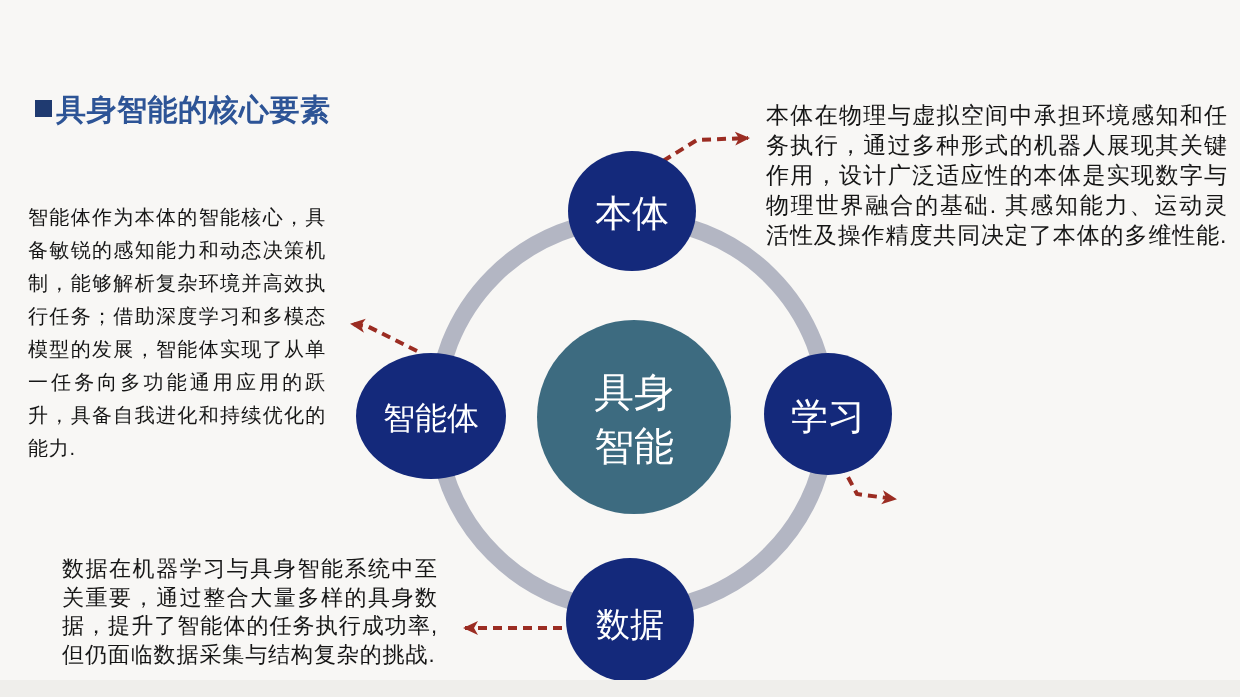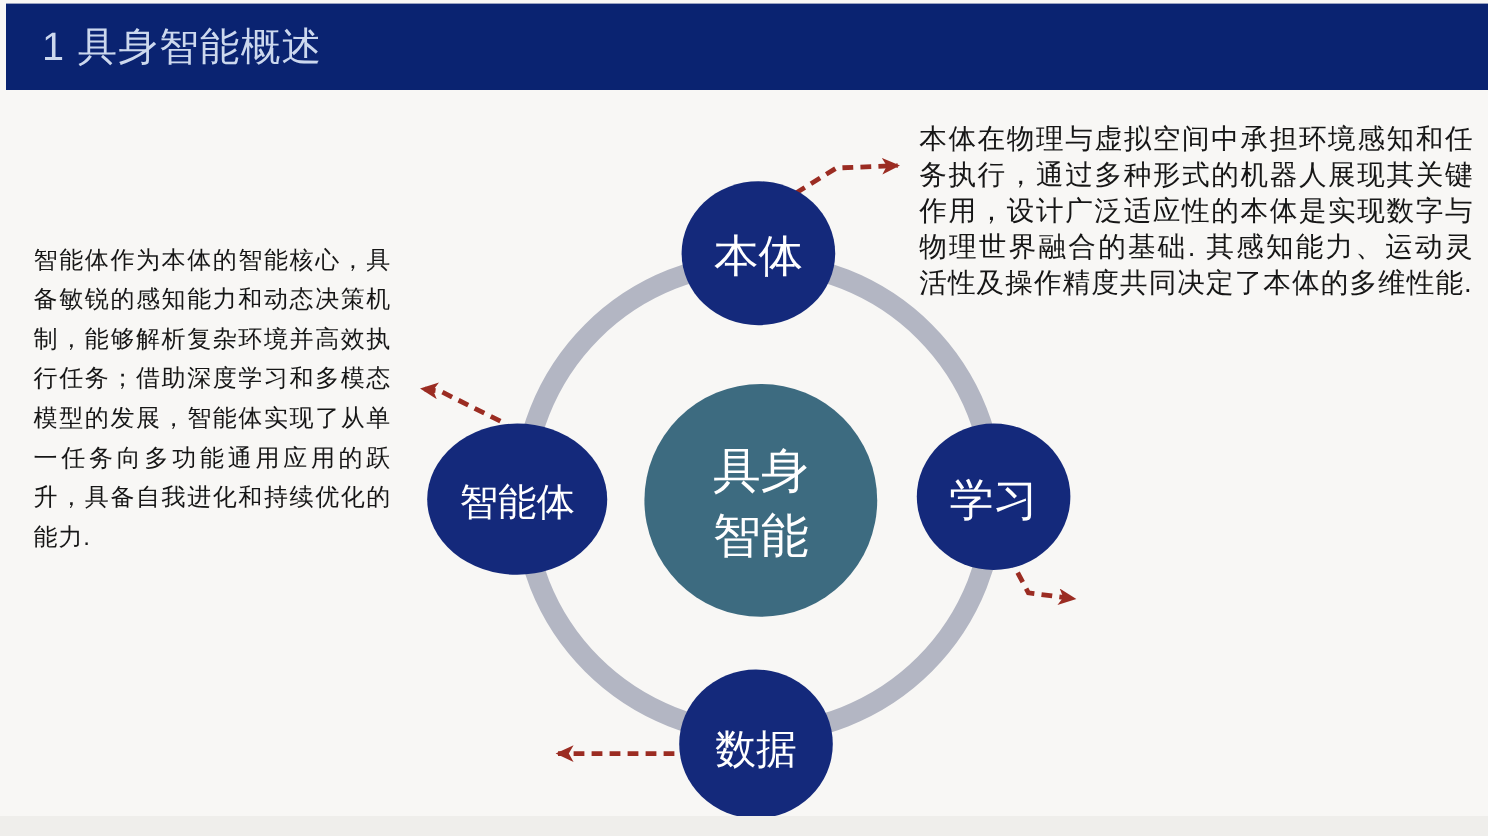--- a/index.html
+++ b/index.html
@@ -55,24 +55,25 @@
   .footer-strip{
     position:absolute;left:0;bottom:0;width:1240px;height:17px;
     background:#efeeeb;z-index:5;
   }
 </style>
 </head>
 <body>
 
 <div class="slide">
 
-  <header class="header">
-    <h1>1 具身智能概述</h1>
-  </header>
 
+  <div class="section-heading">
+    <span class="section-bullet"></span>
+    <h2>具身智能的核心要素</h2>
+  </div>
 
   <svg class="diagram" viewBox="0 0 1240 697">
     <defs>
       <marker id="ah" markerUnits="userSpaceOnUse" markerWidth="20" markerHeight="16" refX="13" refY="7" orient="auto">
         <path d="M0,0 L15,7 L0,14 L4,7 Z" fill="#9b2c22"></path>
       </marker>
     </defs>
 
     <circle class="ring" cx="632" cy="415" r="196"></circle>
 
@@ -91,16 +92,17 @@
     <text class="node-label" x="632" y="213" dy="0.35em" font-size="37">本体</text>
     <text class="node-label" x="431" y="418" dy="0.35em" font-size="32">智能体</text>
     <text class="node-label" x="828" y="416" dy="0.35em" font-size="37">学习</text>
     <text class="node-label" x="630" y="624" dy="0.35em" font-size="34">数据</text>
     <text class="node-label" x="634" y="392" dy="0.35em" font-size="40">具身</text>
     <text class="node-label" x="634" y="446" dy="0.35em" font-size="40">智能</text>
   </svg>
 
   <p class="para para-body">本体在物理与虚拟空间中承担环境感知和任务执行，通过多种形式的机器人展现其关键作用，设计广泛适应性的本体是实现数字与物理世界融合的基础. 其感知能力、运动灵活性及操作精度共同决定了本体的多维性能.</p>
   <p class="para para-agent">智能体作为本体的智能核心，具备敏锐的感知能力和动态决策机制，能够解析复杂环境并高效执行任务；借助深度学习和多模态模型的发展，智能体实现了从单一任务向多功能通用应用的跃升，具备自我进化和持续优化的能力.</p>
+  <p class="para para-data">数据在机器学习与具身智能系统中至关重要，通过整合大量多样的具身数据，提升了智能体的任务执行成功率, 但仍面临数据采集与结构复杂的挑战.</p>
 
   <div class="footer-strip"></div>
 
 </div>
 
 </body></html>

